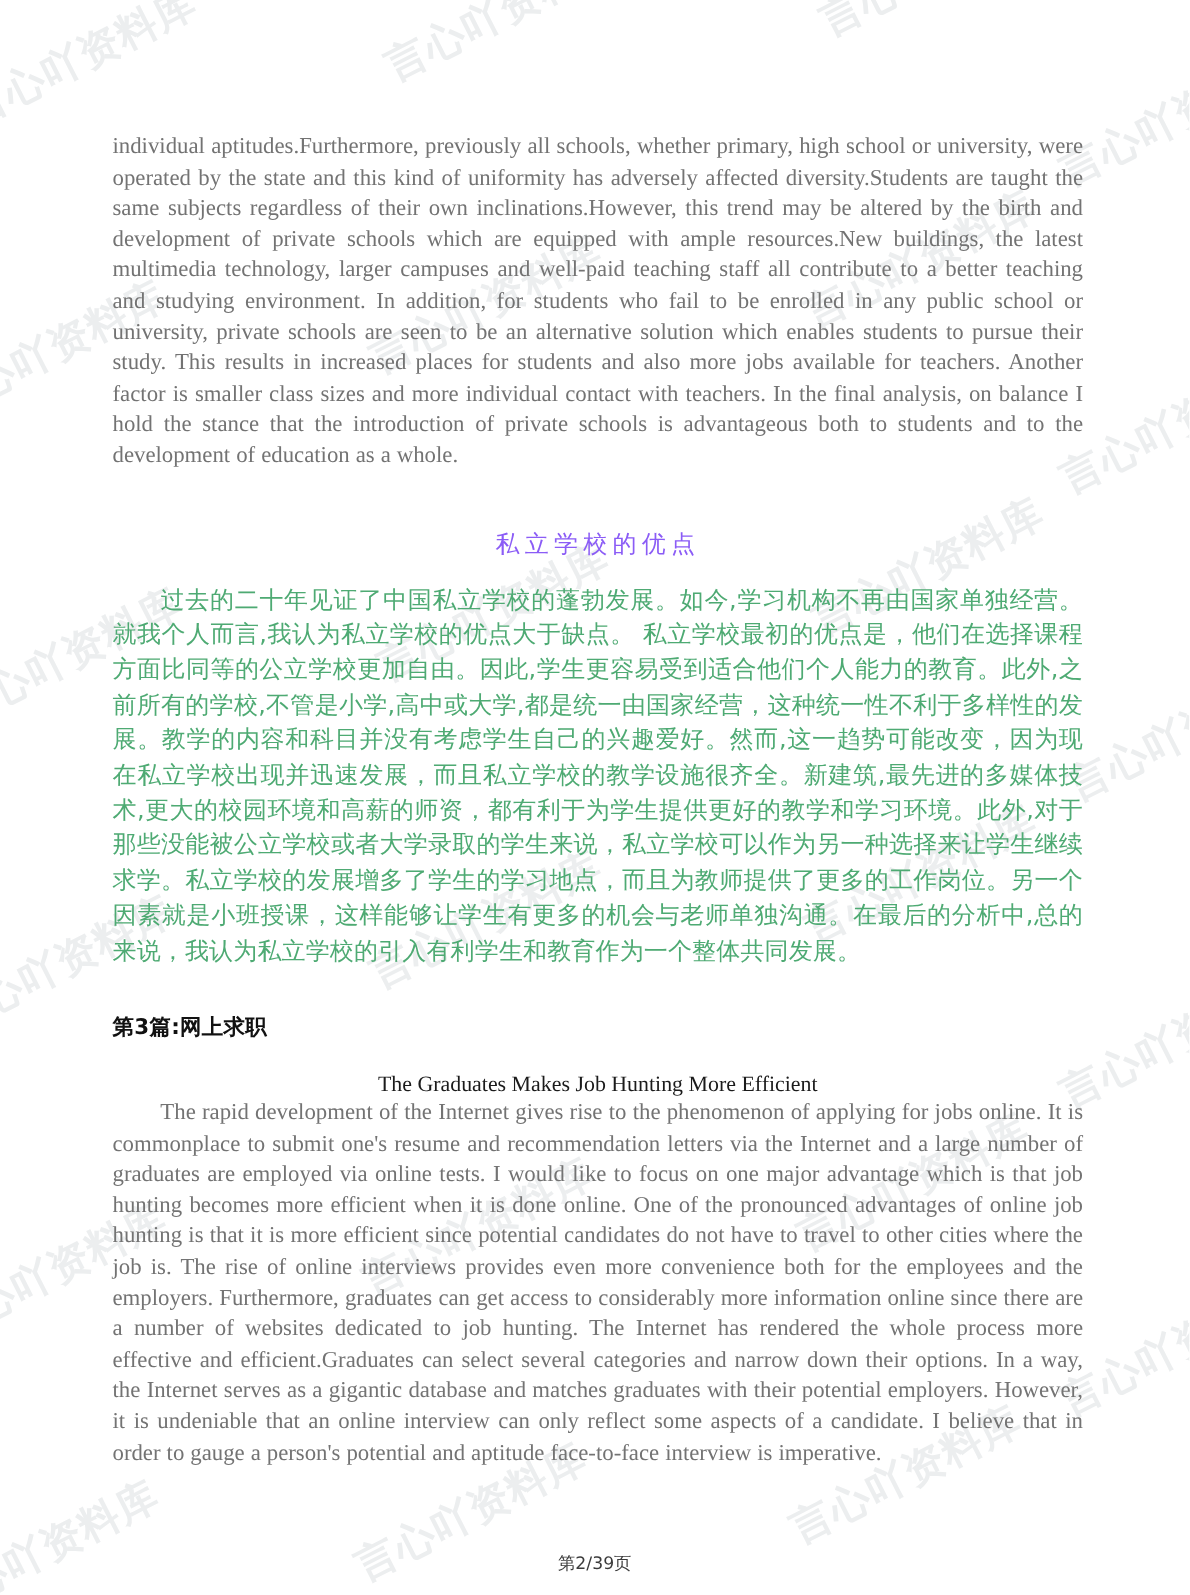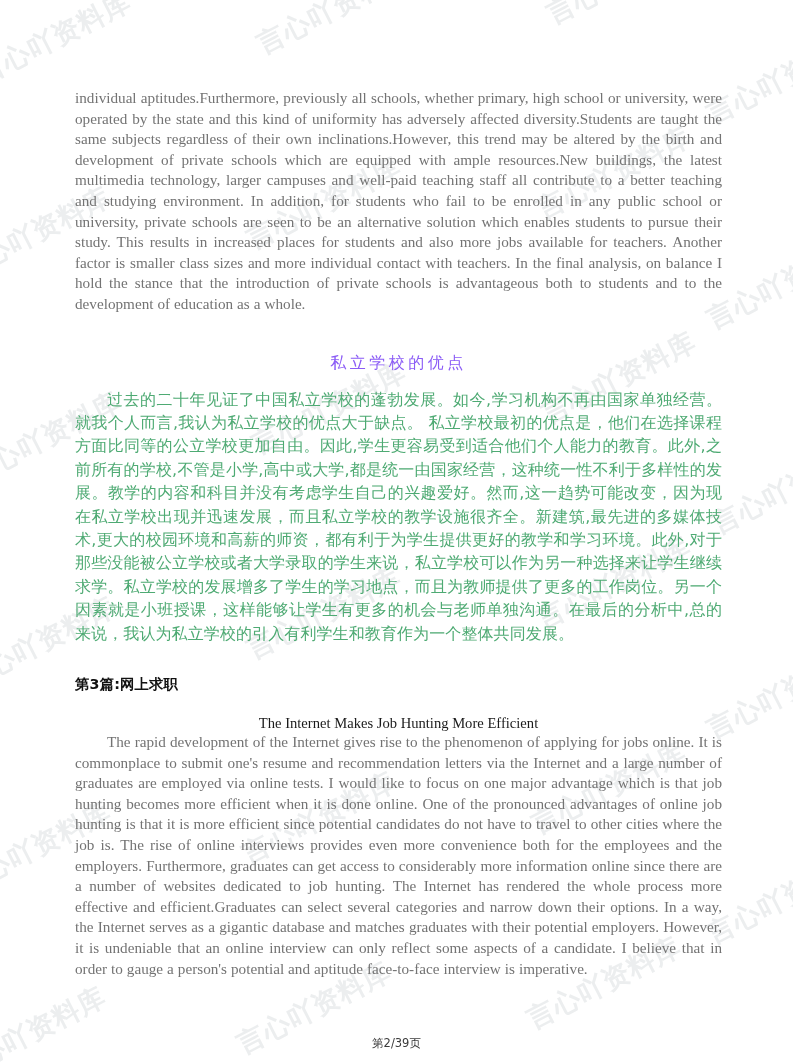--- a/index.html
+++ b/index.html
@@ -161,21 +161,21 @@
     <div class="en-block-1">
       <p class="en">individual aptitudes.Furthermore, previously all schools, whether primary, high school or university, were operated by the state and this kind of uniformity has adversely affected diversity.Students are taught the same subjects regardless of their own inclinations.However, this trend may be altered by the birth and development of private schools which are equipped with ample resources.New buildings, the latest multimedia technology, larger campuses and well-paid teaching staff all contribute to a better teaching and studying environment. In addition, for students who fail to be enrolled in any public school or university, private schools are seen to be an alternative solution which enables students to pursue their study. This results in increased places for students and also more jobs available for teachers. Another factor is smaller class sizes and more individual contact with teachers. In the final analysis, on balance I hold the stance that the introduction of private schools is advantageous both to students and to the development of education as a whole.</p>
     </div>
 
     <div class="cn-title">私立学校的优点</div>
 
     <p class="cn">过去的二十年见证了中国私立学校的蓬勃发展。如今,学习机构不再由国家单独经营。就我个人而言,我认为私立学校的优点大于缺点。 私立学校最初的优点是，他们在选择课程方面比同等的公立学校更加自由。因此,学生更容易受到适合他们个人能力的教育。此外,之前所有的学校,不管是小学,高中或大学,都是统一由国家经营，这种统一性不利于多样性的发展。教学的内容和科目并没有考虑学生自己的兴趣爱好。然而,这一趋势可能改变，因为现在私立学校出现并迅速发展，而且私立学校的教学设施很齐全。新建筑,最先进的多媒体技术,更大的校园环境和高薪的师资，都有利于为学生提供更好的教学和学习环境。此外,对于那些没能被公立学校或者大学录取的学生来说，私立学校可以作为另一种选择来让学生继续求学。私立学校的发展增多了学生的学习地点，而且为教师提供了更多的工作岗位。另一个因素就是小班授课，这样能够让学生有更多的机会与老师单独沟通。在最后的分析中,总的来说，我认为私立学校的引入有利学生和教育作为一个整体共同发展。</p>
 
     <h2 class="section-head">第3篇:网上求职</h2>
 
-    <div class="essay-title">The Internet Makes Job Hunting More Efficient</div>
+    <div class="essay-title">The Graduates Makes Job Hunting More Efficient</div>
 
     <div class="en-body">
       <p class="en">The rapid development of the Internet gives rise to the phenomenon of applying for jobs online. It is commonplace to submit one's resume and recommendation letters via the Internet and a large number of graduates are employed via online tests. I would like to focus on one major advantage which is that job hunting becomes more efficient when it is done online. One of the pronounced advantages of online job hunting is that it is more efficient since potential candidates do not have to travel to other cities where the job is. The rise of online interviews provides even more convenience both for the employees and the employers. Furthermore, graduates can get access to considerably more information online since there are a number of websites dedicated to job hunting. The Internet has rendered the whole process more effective and efficient.Graduates can select several categories and narrow down their options. In a way, the Internet serves as a gigantic database and matches graduates with their potential employers. However, it is undeniable that an online interview can only reflect some aspects of a candidate. I believe that in order to gauge a person's potential and aptitude face-to-face interview is imperative.</p>
     </div>
 
   </div>
 
   <div class="footer">
     <span class="pagenum">第2/39页</span>
   </div>

